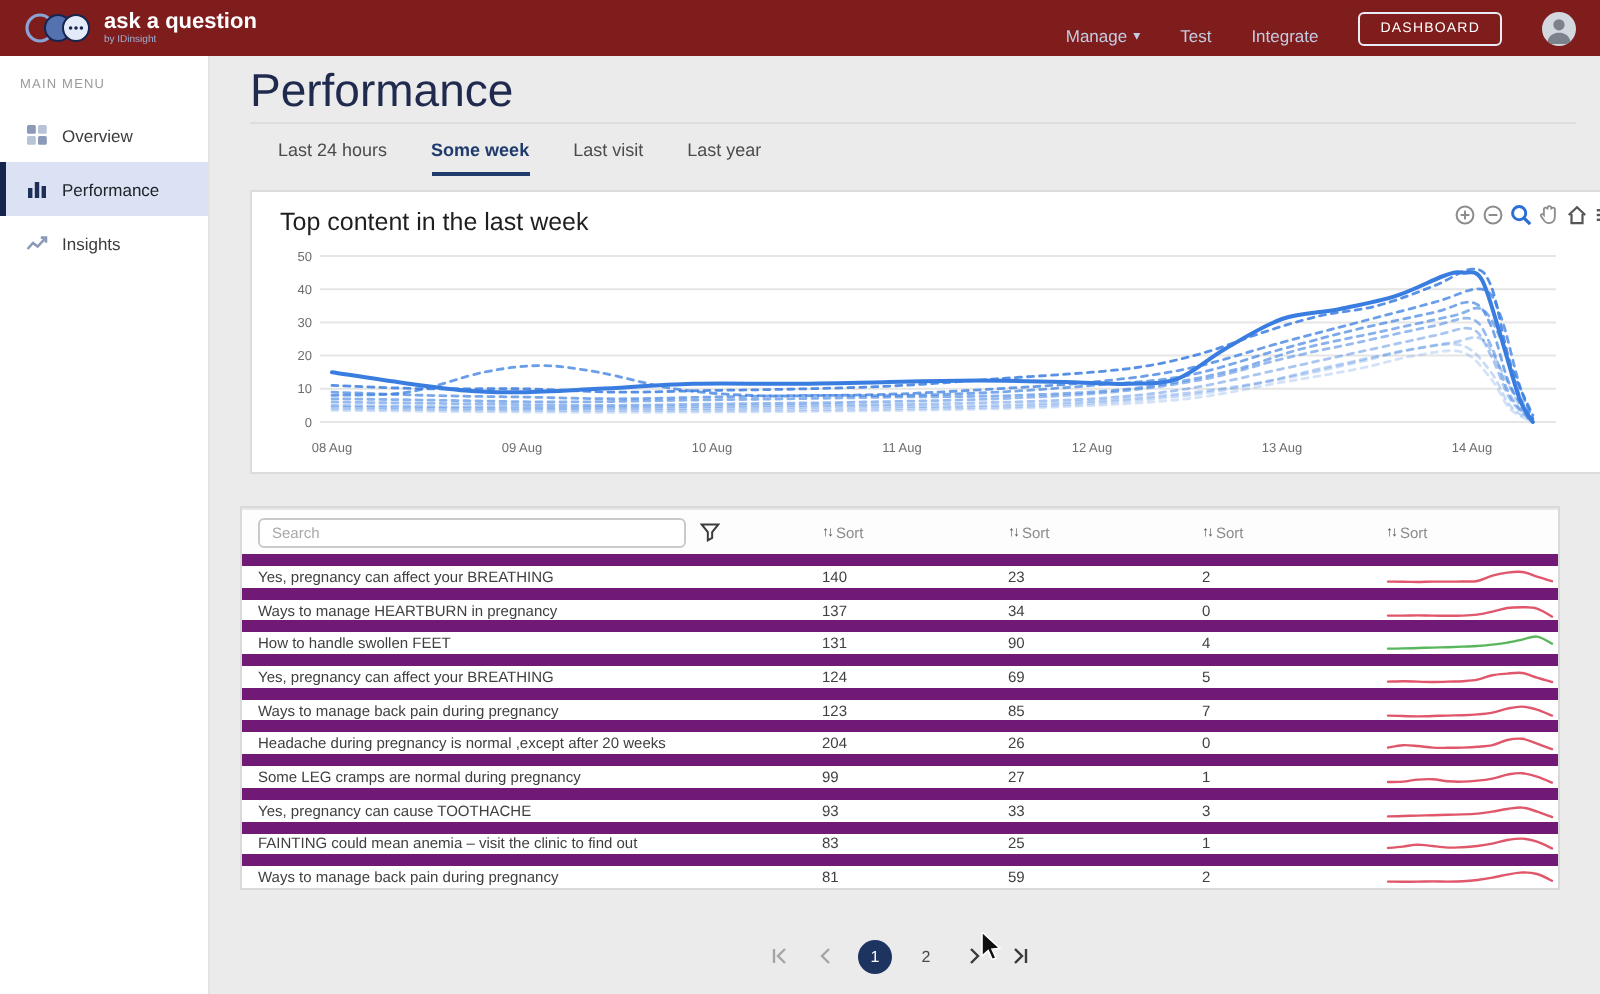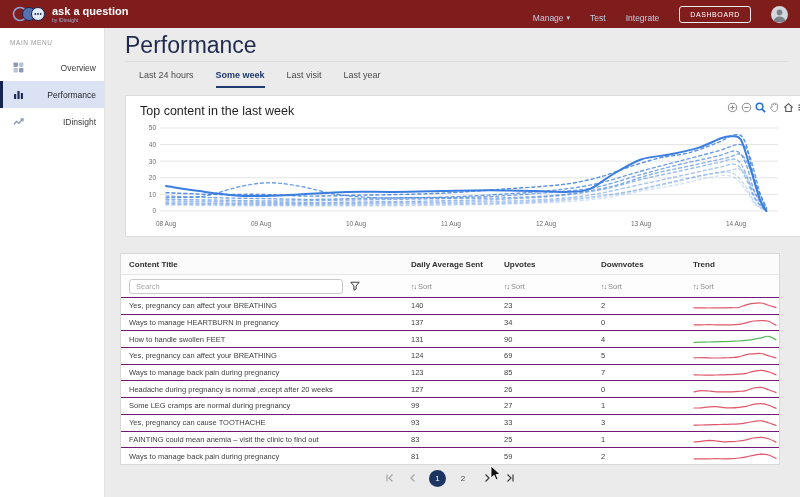--- a/index.html
+++ b/index.html
@@ -21,21 +21,21 @@
   .caret { font-size:7px; color:#c3cce0; }
   .dashboard-btn { color:#fff; background:transparent; border:1px solid #e8ecf5; border-radius:3px;
     font-size:7px; letter-spacing:.6px; padding:4px 10px; font-family:inherit; cursor:pointer; }
   .avatar { width:17px; height:17px; border-radius:50%; background:#d3d7de; display:flex;
     align-items:center; justify-content:center; cursor:pointer; overflow:hidden; }
   
   .sidebar { position:absolute; top:28px; left:0; bottom:0; width:105px; background:#ffffff;
     border-right:1px solid #e3e3e3; }
   .menu-label { color:#9b9b9b; font-size:6.5px; letter-spacing:.6px; padding:11px 10px 8px 10px; }
   .side-item { display:flex; align-items:center; gap:7px; padding:8px 8px 8px 10px; font-size:8.5px;
-    color:#3c3c3c; border-left:3px solid transparent; cursor:pointer;justify-content:space-between; }
+    color:#3c3c3c; border-left:3px solid transparent; cursor:pointer; }
   .side-item.active { background:#dbe2f3; border-left-color:#16254e; color:#20242b; }
   .side-icon { width:11px; height:11px; flex:0 0 auto; }
   
   .main { position:absolute; left:105px; top:28px; right:0; bottom:0; }
   .page-title { position:absolute; left:20px; top:4px; margin:0; font-size:23px; font-weight:500;
     color:#1f2a4e; }
   .tabs { position:absolute; left:20px; top:33px; right:12px; border-top:1px solid #dddddd;
     display:flex; gap:22px; padding:8px 14px 0 14px; }
   .tab { font-size:9px; color:#4c4c4c; padding-bottom:6px; cursor:pointer; border-bottom:2px solid transparent; }
   .tab.active { color:#1f3a6d; font-weight:bold; border-bottom-color:#1f3a6d; }
@@ -55,21 +55,21 @@
   .thead > div { padding-left:8px; }
   .filter-row { height:23px; border-top:1px solid #e6e6e6; background:#fdfdfd; }
   .search-wrap { display:flex; align-items:center; gap:6px; padding-left:8px; }
   .search-input { width:214px; height:15px; border:1px solid #c9c9c9; border-radius:3px;
     font-size:7.5px; padding:0 6px; color:#444; font-family:inherit; background:#fff; }
   .search-input::placeholder { color:#a8a8a8; }
   .filter-btn { width:12px; height:12px; cursor:pointer; display:flex; align-items:center; justify-content:center; }
   .sort-btn { display:flex; align-items:center; gap:2px; font-size:7.5px; color:#8b8b8b;
     padding-left:8px; cursor:pointer; }
   .sort-arrows { font-size:7px; color:#555; letter-spacing:-1px; }
-  .trow { height:16.7px; border-top:1px solid #701a75; font-size:7.5px; color:#3f3f3f; background:#fff; }
+  .trow { height:16.7px; border-top:6px solid #701a75; font-size:7.5px; color:#3f3f3f; background:#fff; }
   .trow > div { padding-left:8px; white-space:nowrap; overflow:hidden; }
   .spark-cell { padding-left:8px; display:flex; align-items:center; }
   
   .pagination { position:absolute; left:15px; top:437px; width:660px; height:26px;
     display:flex; align-items:center; justify-content:center; gap:9px; }
   .pg-btn { width:14px; height:14px; display:flex; align-items:center; justify-content:center; cursor:pointer; }
   .pg-num { font-size:8px; color:#4a4a4a; cursor:pointer; width:16px; text-align:center; }
   .pg-current { width:17px; height:17px; border-radius:50%; background:#1d3461; color:#fff;
     font-size:8px; display:flex; align-items:center; justify-content:center; cursor:pointer; }
   .cursor { position:absolute; left:490px; top:466px; z-index:20; pointer-events:none; }
@@ -126,21 +126,21 @@
       <rect x="4.4" y="2" width="2.2" height="8" fill="#1d2f56"></rect>
       <rect x="7.8" y="4" width="2.2" height="6" fill="#1d2f56"></rect>
     </svg>
     <span>Performance</span>
   </div>
   <div class="side-item">
     <svg class="side-icon" viewBox="0 0 11 11">
       <polyline points="0.8,8.5 3.5,5.5 5.8,7.3 10,2.8" fill="none" stroke="#8b9ab8" stroke-width="1.3"></polyline>
       <polyline points="7.4,2.8 10,2.8 10,5.4" fill="none" stroke="#8b9ab8" stroke-width="1.3"></polyline>
     </svg>
-    <span>IDinsight</span>
+    <span>Insights</span>
   </div>
 </aside>
 
 <main class="main">
   <h1 class="page-title">Performance</h1>
 
   <div class="tabs">
     <span class="tab">Last 24 hours</span>
     <span class="tab active">Some week</span>
     <span class="tab">Last visit</span>
@@ -202,27 +202,20 @@
         <path d="M36.0,77.4C45.5,77.5,74.0,77.9,93.0,78.2C112.0,78.5,131.0,79.0,150.0,79.0C169.0,79.0,188.0,78.5,207.0,78.2C226.0,77.9,245.0,77.7,264.0,77.4C283.0,77.1,302.0,76.8,321.0,76.5C340.0,76.3,359.0,76.4,378.0,75.7C397.0,75.0,417.6,74.3,435.0,72.4C452.4,70.5,468.3,67.4,482.5,64.1C496.8,60.8,507.8,55.8,520.5,52.5C533.2,49.2,545.8,46.9,558.5,44.2C571.2,41.4,587.8,37.8,596.5,35.9C605.2,33.9,606.8,30.6,610.8,32.6C614.7,34.5,617.1,40.3,620.3,47.5C623.4,54.7,627.1,68.8,629.8,75.7C632.4,82.6,635.3,86.8,636.4,89.0" fill="none" stroke="#3a7de0" stroke-opacity="0.6" stroke-width="1.4" stroke-dasharray="3,3" stroke-linecap="round"></path>
         <path d="M36.0,79.0C47.1,79.2,80.3,79.6,102.5,79.9C124.7,80.1,146.8,80.7,169.0,80.7C191.2,80.7,213.3,80.1,235.5,79.9C257.7,79.6,279.8,79.5,302.0,79.0C324.2,78.6,347.9,78.2,368.5,77.4C389.1,76.5,408.1,75.7,425.5,74.1C442.9,72.4,458.7,70.2,473.0,67.4C487.2,64.7,498.3,60.5,511.0,57.5C523.7,54.4,536.3,51.9,549.0,49.2C561.7,46.4,577.5,42.8,587.0,40.9C596.5,38.9,601.3,35.9,606.0,37.5C610.8,39.2,612.3,44.5,615.5,50.8C618.7,57.2,621.5,69.4,625.0,75.7C628.5,82.1,634.5,86.8,636.4,89.0" fill="none" stroke="#3a7de0" stroke-opacity="0.52" stroke-width="1.4" stroke-dasharray="3,3" stroke-linecap="round"></path>
         <path d="M36.0,80.7C48.7,80.8,86.7,81.4,112.0,81.5C137.3,81.7,162.7,81.7,188.0,81.5C213.3,81.4,238.7,81.0,264.0,80.7C289.3,80.4,314.7,80.4,340.0,79.9C365.3,79.3,395.4,78.6,416.0,77.4C436.6,76.1,447.7,74.9,463.5,72.4C479.3,69.9,496.8,65.5,511.0,62.4C525.3,59.4,536.3,56.9,549.0,54.1C561.7,51.4,577.5,47.8,587.0,45.8C596.5,43.9,601.3,40.9,606.0,42.5C610.8,44.2,612.3,50.0,615.5,55.8C618.7,61.6,621.5,71.8,625.0,77.4C628.5,82.9,634.5,87.1,636.4,89.0" fill="none" stroke="#3a7de0" stroke-opacity="0.44" stroke-width="1.4" stroke-dasharray="3,3" stroke-linecap="round"></path>
         <path d="M36.0,81.5C50.3,81.7,93.0,82.2,121.5,82.4C150.0,82.5,178.5,82.5,207.0,82.4C235.5,82.2,265.6,81.8,292.5,81.5C319.4,81.3,344.8,81.4,368.5,80.7C392.3,80.0,414.4,79.0,435.0,77.4C455.6,75.7,476.2,73.2,492.0,70.7C507.8,68.3,517.3,65.2,530.0,62.4C542.7,59.7,556.9,56.4,568.0,54.1C579.1,51.9,589.4,50.3,596.5,49.2C603.6,48.1,606.8,45.3,610.8,47.5C614.7,49.7,617.1,56.9,620.3,62.4C623.4,68.0,627.1,76.3,629.8,80.7C632.4,85.1,635.3,87.6,636.4,89.0" fill="none" stroke="#3a7de0" stroke-opacity="0.36" stroke-width="1.4" stroke-dasharray="3,3" stroke-linecap="round"></path>
         <path d="M36.0,82.4C51.8,82.5,99.3,83.1,131.0,83.2C162.7,83.3,194.3,83.3,226.0,83.2C257.7,83.1,292.5,82.8,321.0,82.4C349.5,81.9,373.3,81.8,397.0,80.7C420.8,79.6,444.5,77.9,463.5,75.7C482.5,73.5,496.8,70.2,511.0,67.4C525.3,64.7,537.9,61.6,549.0,59.1C560.1,56.6,568.8,53.9,577.5,52.5C586.2,51.1,594.9,48.9,601.3,50.8C607.6,52.8,611.5,59.1,615.5,64.1C619.5,69.1,621.5,76.5,625.0,80.7C628.5,84.9,634.5,87.6,636.4,89.0" fill="none" stroke="#3a7de0" stroke-opacity="0.28" stroke-width="1.4" stroke-dasharray="3,3" stroke-linecap="round"></path>
         <path d="M36.0,83.2C51.8,83.3,99.3,83.9,131.0,84.0C162.7,84.2,194.3,84.2,226.0,84.0C257.7,83.9,292.5,83.6,321.0,83.2C349.5,82.8,373.3,82.5,397.0,81.5C420.8,80.6,444.5,79.5,463.5,77.4C482.5,75.3,496.8,71.6,511.0,69.1C525.3,66.6,537.9,64.7,549.0,62.4C560.1,60.2,568.8,57.2,577.5,55.8C586.2,54.4,594.9,52.2,601.3,54.1C607.6,56.1,611.5,62.7,615.5,67.4C619.5,72.1,621.5,78.8,625.0,82.4C628.5,86.0,634.5,87.9,636.4,89.0" fill="none" stroke="#3a7de0" stroke-opacity="0.22" stroke-width="1.4" stroke-dasharray="3,3" stroke-linecap="round"></path>
       </svg>
   </section>
 
   <section class="table-card">
-    <div class="thead">
-      <div>Content Title</div>
-      <div>Daily Average Sent</div>
-      <div>Upvotes</div>
-      <div>Downvotes</div>
-      <div>Trend</div>
-    </div>
     <div class="filter-row">
       <div class="search-wrap">
         <input class="search-input" type="text" placeholder="Search" style="">
         <span class="filter-btn">
           <svg width="10" height="10" viewBox="0 0 12 12">
             <path d="M1 1.5 H11 L7.3 6 V9.5 L4.7 11 V6 Z" fill="none" stroke="#3c3c3c" stroke-width="1.2"></path>
           </svg>
         </span>
       </div>
       <div class="sort-btn">
@@ -298,21 +291,21 @@
     <div>7</div>
     <div class="spark-cell">
       <svg class="spark" width="84" height="13" viewBox="0 0 84 13">
               <path d="M1.0,8.8C2.2,8.8,6.0,8.9,8.5,9.0C10.9,9.1,13.4,9.2,15.9,9.2C18.4,9.2,20.9,9.1,23.4,9.0C25.8,8.9,28.3,8.9,30.8,8.8C33.3,8.7,35.8,8.7,38.3,8.6C40.8,8.5,43.2,8.4,45.7,8.2C48.2,8.0,50.7,7.8,53.2,7.3C55.7,6.8,58.2,5.8,60.6,5.3C63.1,4.8,65.6,4.2,68.1,4.3C70.6,4.4,73.1,5.1,75.5,5.8C78.0,6.6,81.8,8.3,83.0,8.8" fill="none" stroke="#e0566b" stroke-width="1.2" stroke-linecap="round"></path>
             </svg>
     </div>
   </div>
 
   <div class="trow">
     <div>Headache during pregnancy is normal ,except after 20 weeks</div>
-    <div>127</div>
+    <div>204</div>
     <div>26</div>
     <div>0</div>
     <div class="spark-cell">
       <svg class="spark" width="84" height="13" viewBox="0 0 84 13">
               <path d="M1.0,8.8C2.2,8.6,6.0,7.7,8.5,7.6C10.9,7.5,13.4,7.8,15.9,8.0C18.4,8.2,20.9,8.7,23.4,8.8C25.8,9.0,28.3,8.9,30.8,8.9C33.3,8.9,35.8,8.9,38.3,8.8C40.8,8.7,43.2,8.6,45.7,8.4C48.2,8.2,50.7,8.2,53.2,7.6C55.7,7.0,58.2,5.5,60.6,5.0C63.1,4.5,65.6,4.1,68.1,4.4C70.6,4.7,73.1,5.9,75.5,6.8C78.0,7.7,81.8,9.1,83.0,9.6" fill="none" stroke="#e0566b" stroke-width="1.2" stroke-linecap="round"></path>
             </svg>
     </div>
   </div>
 
   <div class="trow">

